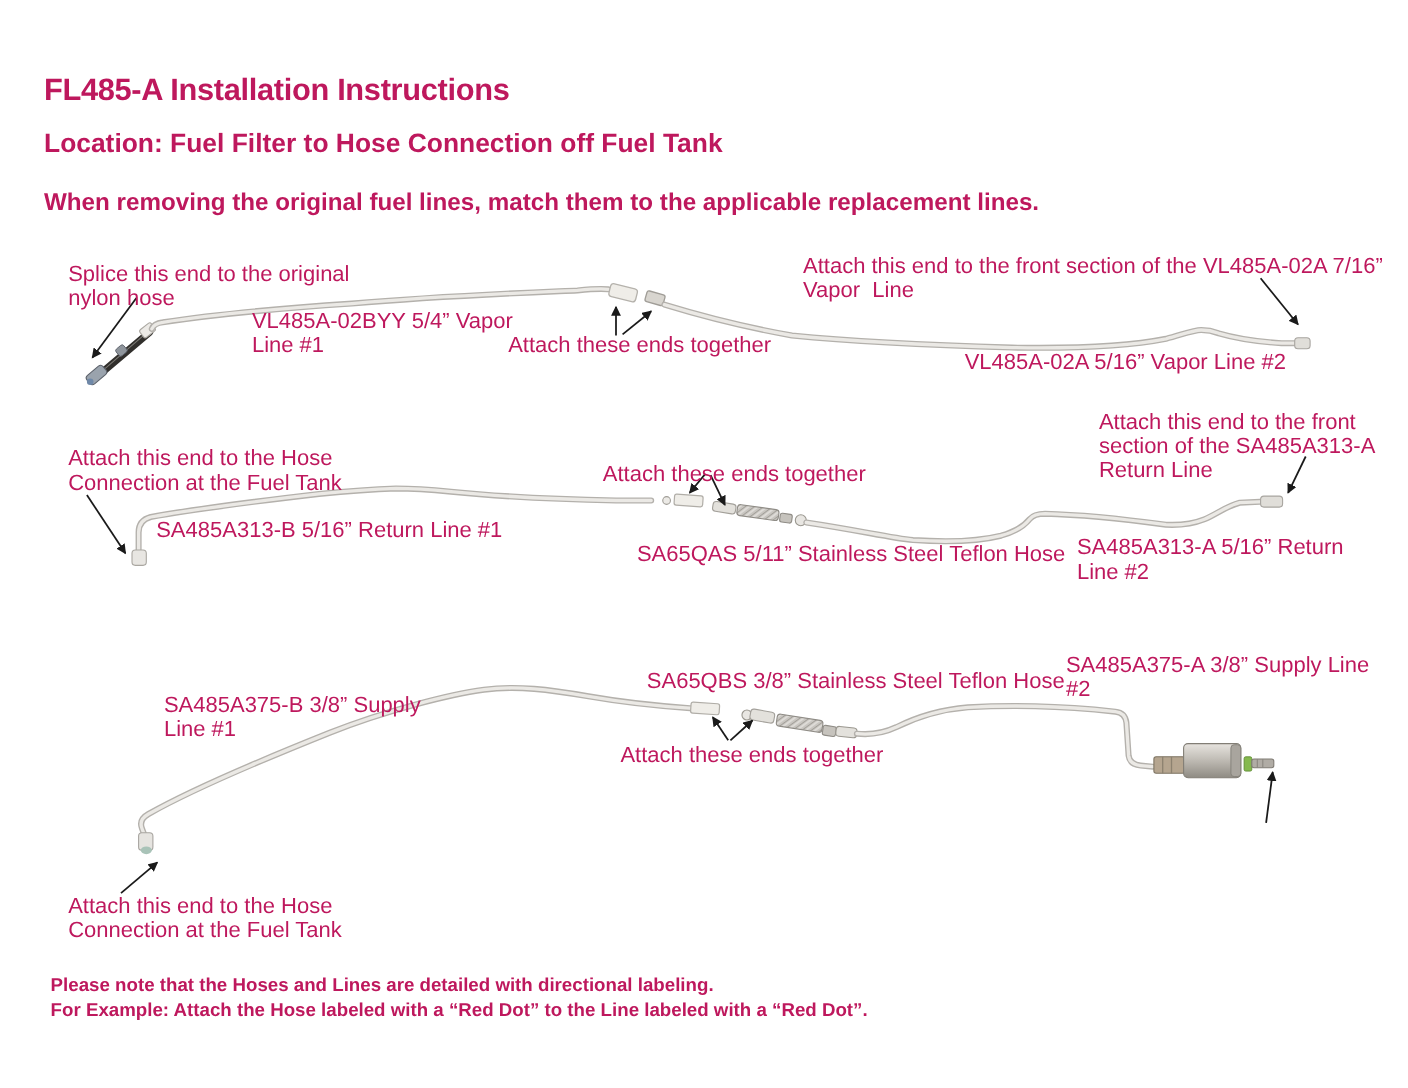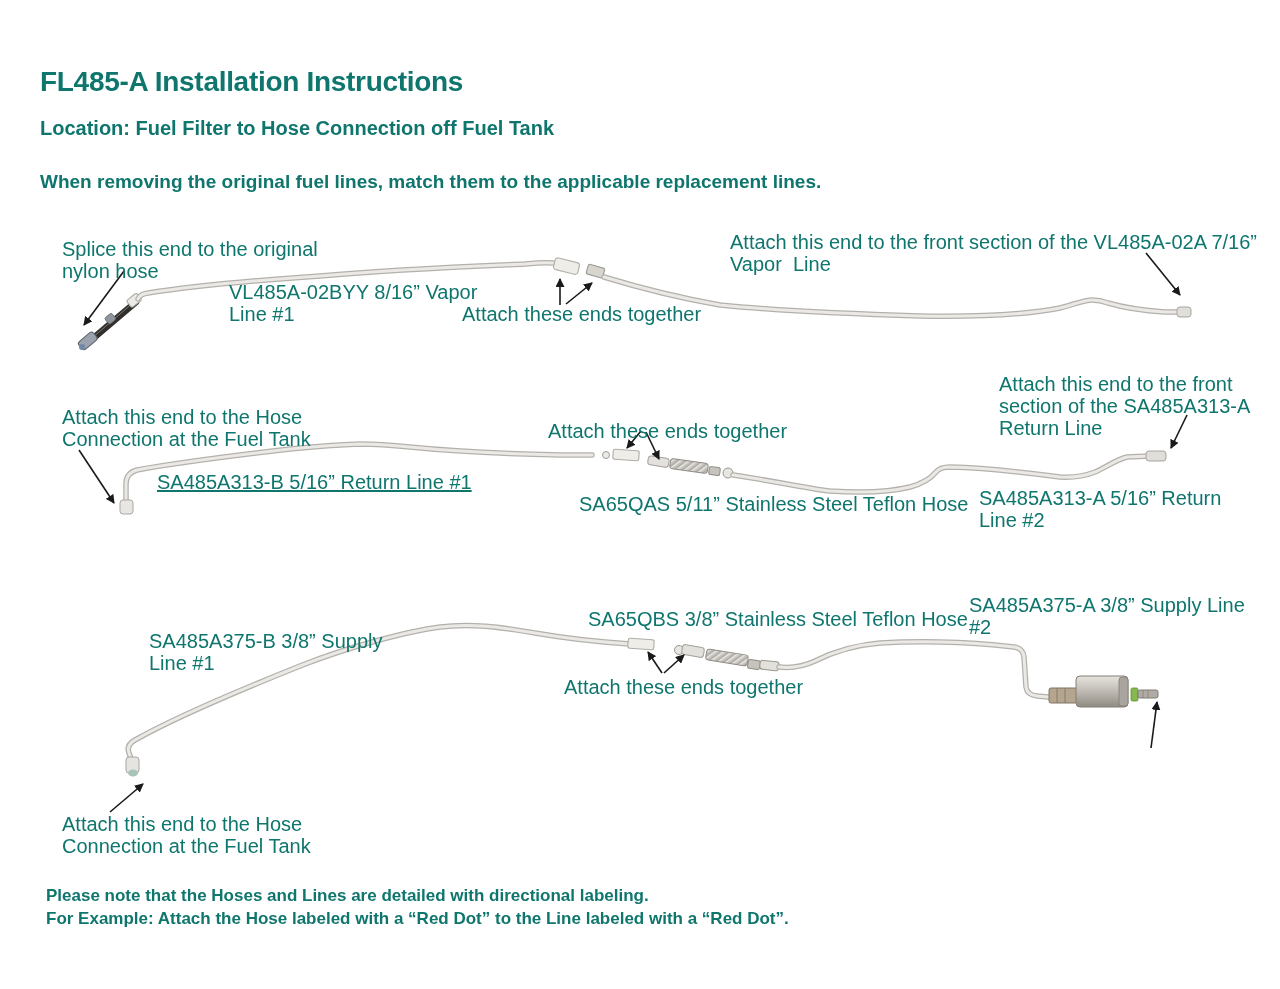--- a/index.html
+++ b/index.html
@@ -1,34 +1,34 @@
 <!DOCTYPE html>
 <html><head>
 <meta charset="utf-8">
 <style>
   html,body{margin:0;padding:0;background:#ffffff;}
   .page{
     position:relative;
     width:1280px;height:989px;
     background:#ffffff;
     font-family:"Liberation Sans", sans-serif;
-    color:#0f766e;
+    color:#be185d;
     overflow:hidden;
   }
   .title{
     position:absolute;left:40px;top:66px;
     font-size:28px;font-weight:700;letter-spacing:-0.3px;
   }
   .subtitle{
     position:absolute;left:40px;top:117px;
-    font-size:20px;font-weight:700;
+    font-size:24px;font-weight:700;
   }
   .intro{
     position:absolute;left:40px;top:171px;
-    font-size:19px;font-weight:700;
+    font-size:22px;font-weight:700;
   }
   .lbl{
     position:absolute;
     font-size:20px;line-height:22px;
     white-space:pre-wrap;
   }
   .note{
     position:absolute;left:46px;
     font-size:17px;font-weight:700;
   }
@@ -156,29 +156,30 @@
       <line x1="110" y1="812" x2="143" y2="784" stroke="#1a1a1a" stroke-width="1.6" marker-end="url(#ah)"></line>
     </g>
   </svg>
 
   <div class="title">FL485-A Installation Instructions</div>
   <div class="subtitle">Location: Fuel Filter to Hose Connection off Fuel Tank</div>
   <div class="intro">When removing the original fuel lines, match them to the applicable replacement lines.</div>
 
   <div class="lbl" style="left:62px;top:238px;">Splice this end to the original
 nylon hose</div>
-  <div class="lbl" style="left:229px;top:281px;">VL485A-02BYY 8/16” Vapor
+  <div class="lbl" style="left:229px;top:281px;">VL485A-02BYY 5/4” Vapor
 Line #1</div>
   <div class="lbl" style="left:462px;top:303px;">Attach these ends together</div>
   <div class="lbl" style="left:730px;top:231px;">Attach this end to the front section of the VL485A-02A 7/16”
 Vapor  Line</div>
+  <div class="lbl" style="left:877px;top:318px;">VL485A-02A 5/16” Vapor Line #2</div>
 
   <div class="lbl" style="left:62px;top:406px;">Attach this end to the Hose
 Connection at the Fuel Tank</div>
-  <div class="lbl" style="left:157px;top:471px;text-decoration:underline;">SA485A313-B 5/16” Return Line #1</div>
+  <div class="lbl" style="left:142px;top:471px;">SA485A313-B 5/16” Return Line #1</div>
   <div class="lbl" style="left:548px;top:420px;">Attach these ends together</div>
   <div class="lbl" style="left:579px;top:493px;">SA65QAS 5/11” Stainless Steel Teflon Hose</div>
   <div class="lbl" style="left:999px;top:373px;">Attach this end to the front
 section of the SA485A313-A
 Return Line</div>
   <div class="lbl" style="left:979px;top:487px;">SA485A313-A 5/16” Return
 Line #2</div>
 
   <div class="lbl" style="left:149px;top:630px;">SA485A375-B 3/8” Supply
 Line #1</div>

